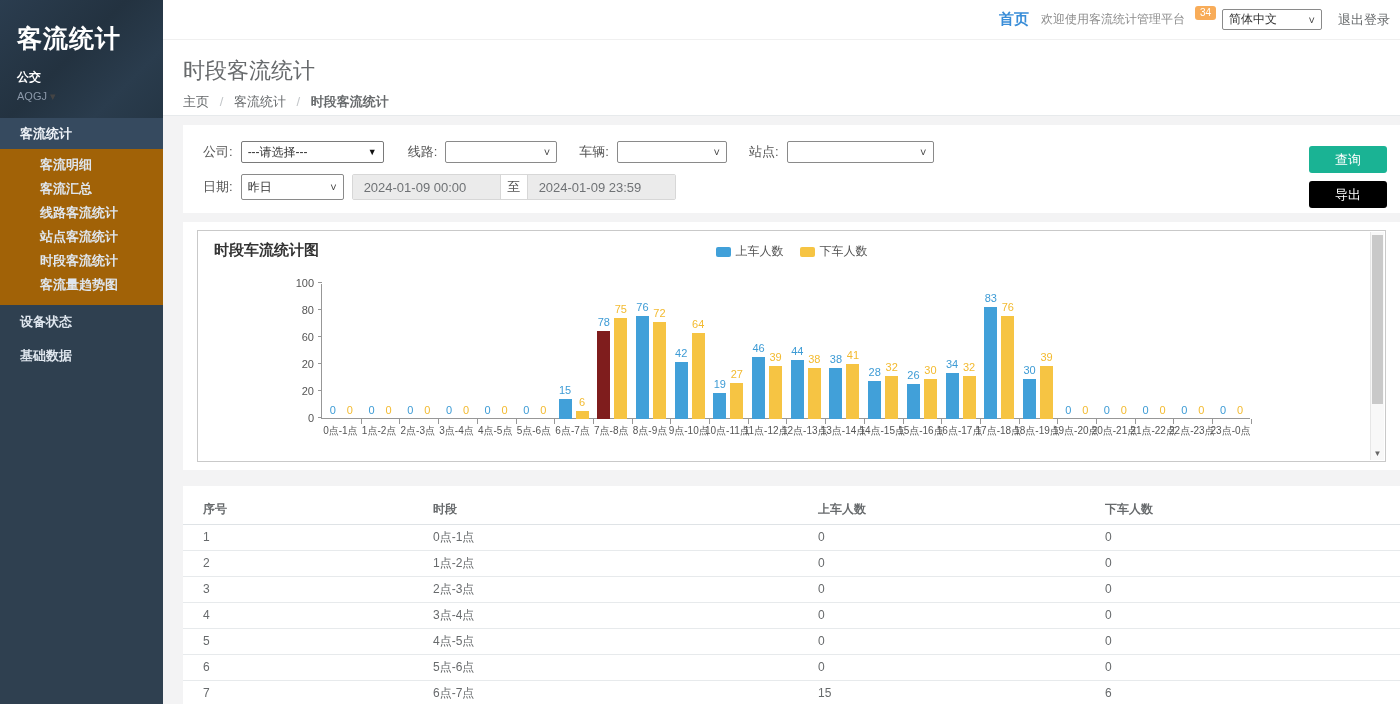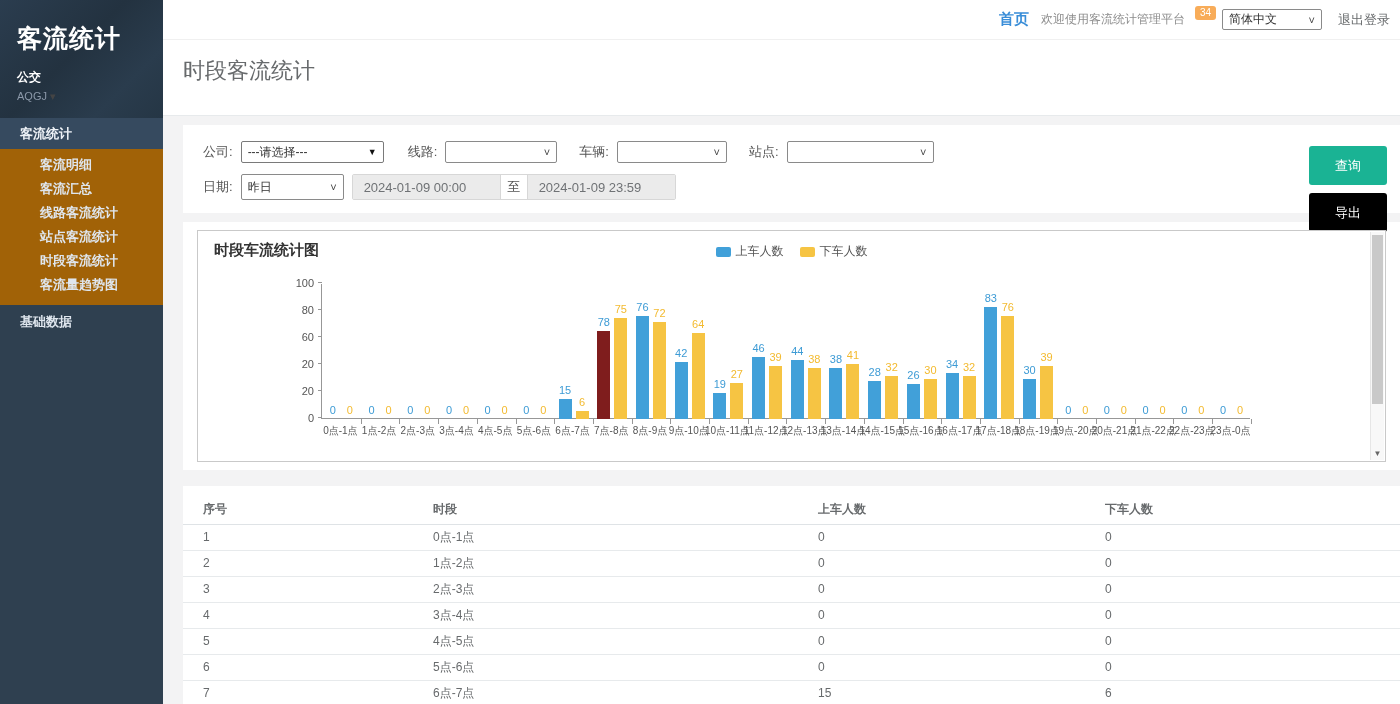--- a/index.html
+++ b/index.html
@@ -58,21 +58,21 @@
   .sel.vehicle { width:110px; margin-right:22px; }
   .sel.station { width:147px; }
   .tri { font-size:9px; color:#111; }
   .sel.preset { width:103px; height:26px; margin-right:8px; }
   .dgroup { display:inline-flex; border:1px solid #d7d7d7; height:26px; align-items:stretch; border-radius:2px; }
   .dinput { background:#ebebeb; width:147px; display:flex; align-items:center; padding-left:11px;
     font-size:13px; color:#6f7275; }
   .dsep { background:#fff; width:28px; display:flex; align-items:center; justify-content:center;
     border-left:1px solid #d7d7d7; border-right:1px solid #d7d7d7; font-size:13px; color:#555; }
   .btns { position:absolute; right:13px; top:21px; display:flex; flex-direction:column; gap:8px; }
-  .btn { width:78px; height:39px; border:none; border-radius:3px; color:#fff; font-size:13px; cursor:pointer; }
+  .btn { width:78px; height:27px; border:none; border-radius:3px; color:#fff; font-size:13px; cursor:pointer; }
   .btn.query { background:#1ab394; }
   .btn.export { background:#000000; }
 
   
   .chart-panel { margin-top:9px; background:#fff; width:1217px; padding:8px 14px; }
   .chart-box { position:relative; border:1px solid #c9c9c9; height:232px; width:1189px; overflow:hidden; background:#fff; }
   .chart-title { padding:10px 0 0 16px; font-size:15px; font-weight:bold; color:#333; height:25px; }
   .legend { position:absolute; top:12px; left:50%; transform:translateX(-50%); display:flex; gap:16px; }
   .legend-item { display:flex; align-items:center; gap:5px; font-size:12px; color:#555; cursor:pointer; }
   .swatch { width:15px; height:10px; border-radius:2px; }
@@ -117,37 +117,45 @@
   <div class="menu-section">客流统计</div>
   <div class="submenu">
       <div class="item">客流明细</div>
       <div class="item">客流汇总</div>
       <div class="item">线路客流统计</div>
       <div class="item">站点客流统计</div>
       <div class="item">时段客流统计</div>
       <div class="item">客流量趋势图</div>
     </div>
   <div>
+      <div class="menu-plain">设备状态</div>
       <div class="menu-plain">基础数据</div>
     </div>
 </div>
 
 <div class="topbar">
   <span class="home-link">首页</span>
   <span class="welcome">欢迎使用客流统计管理平台</span>
   <span class="badge">34</span>
   <span class="lang-select">
     <span>简体中文</span>
     <span class="chev">˅</span>
   </span>
   <span class="logout">退出登录</span>
 </div>
 
 <div class="heading">
   <div class="page-title">时段客流统计</div>
+  <div class="breadcrumb">
+    <span class="crumb">主页</span>
+    <span class="sep">/</span>
+    <span class="crumb">客流统计</span>
+    <span class="sep">/</span>
+    <span class="active">时段客流统计</span>
+  </div>
 </div>
 
 <div class="content">
 
   <div class="filter-panel">
     <div class="frow">
       <span class="flabel">公司:</span>
       <span class="sel company">
         <span>---请选择---</span>
         <span class="tri">▼</span>

